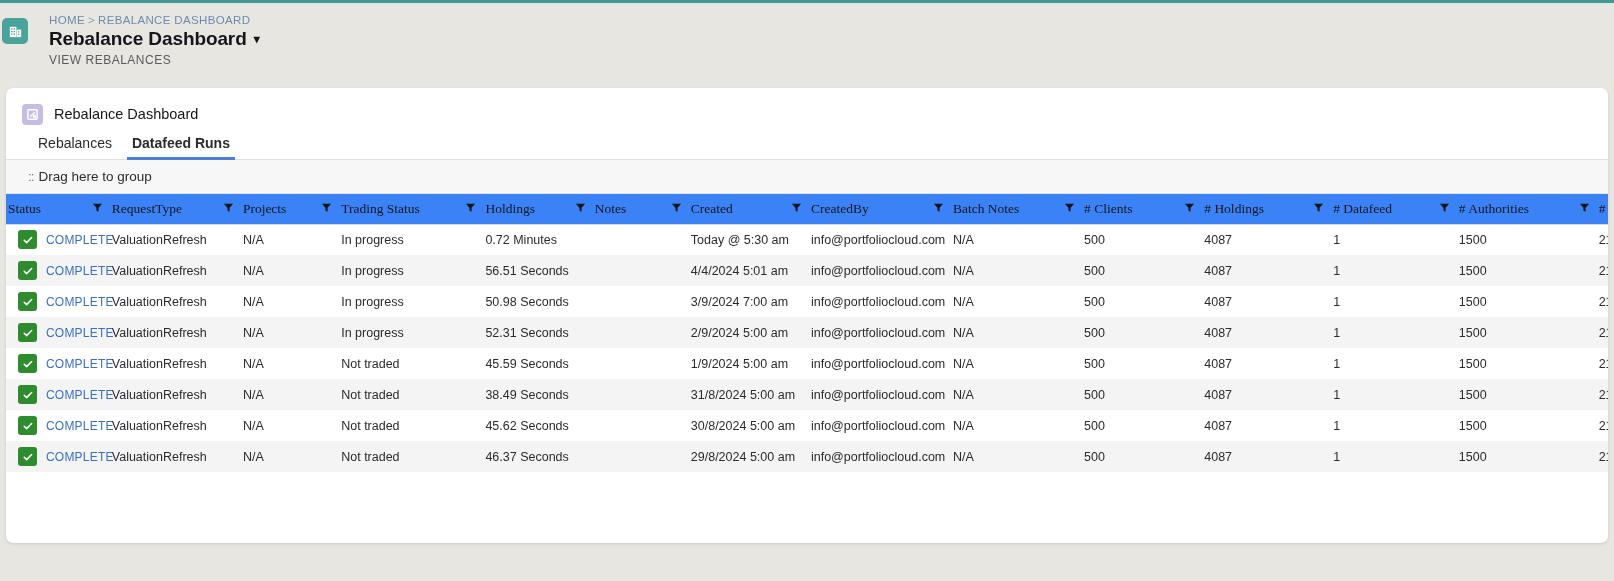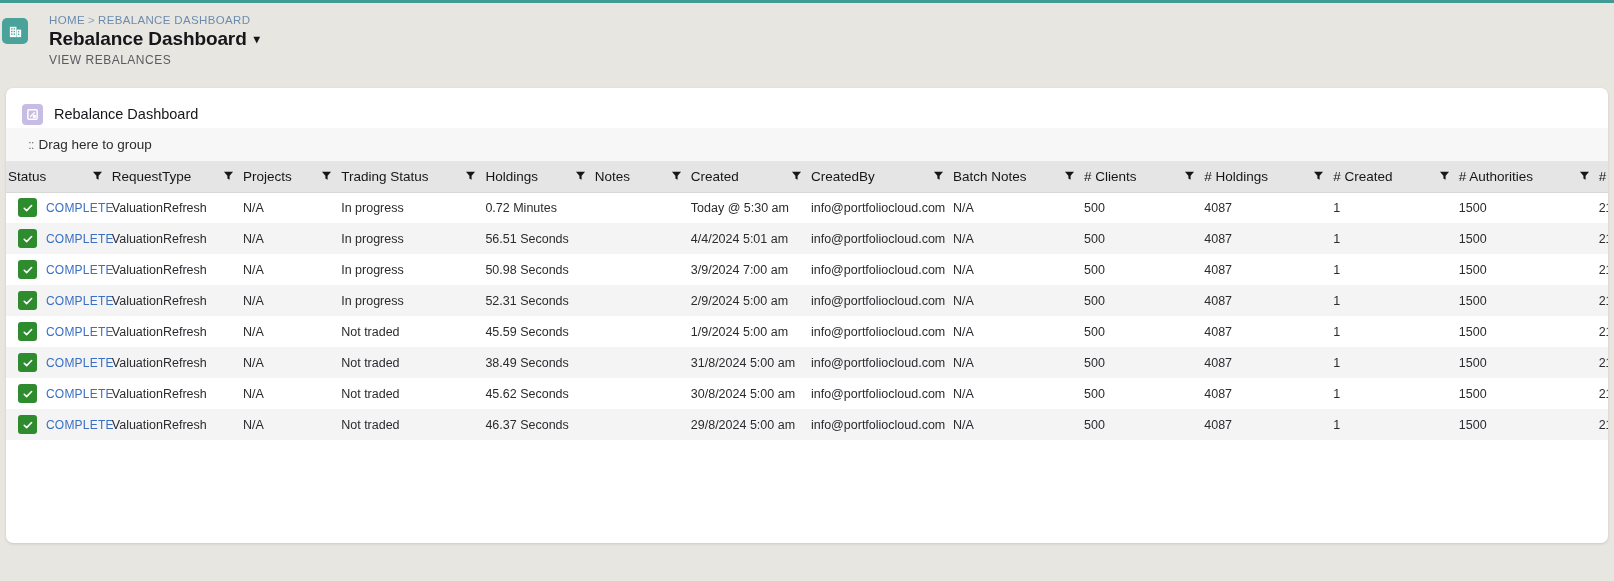--- a/index.html
+++ b/index.html
@@ -79,21 +79,21 @@
   }
   #group-dots { color: #7a7a7f; margin-right: 5px; letter-spacing: -1px; }
 
   
   #grid-wrap { position: relative; }
   table { border-collapse: collapse; table-layout: fixed; width: 1700px; }
   thead th {
     font-size: 13.5px; font-weight: normal; color: #16161a;
     text-align: left; height: 30px; vertical-align: middle;
     border-bottom: 1px solid #d8d8d8; padding: 0;
-    background: #e5e5e5; white-space: nowrap;
+    background: #3b82f6; white-space: nowrap; font-family: Liberation Serif, serif;
   }
   .th-inner { display: flex; align-items: center; justify-content: space-between; padding-right: 7px; }
   .th-label { overflow: hidden; text-overflow: ellipsis; }
   .funnel { flex: none; margin-left: 6px; }
   tbody td {
     font-size: 12.5px; color: #2b2b30; height: 31px;
     vertical-align: middle; padding: 0; white-space: nowrap;
   }
   tbody tr.odd { background: #fff; }
   tbody tr.even { background: #f4f4f4; }
@@ -145,20 +145,24 @@
     <div id="card-icon">
       <svg width="13" height="13" viewBox="0 0 14 14">
         <rect x="2" y="2" width="10" height="10" rx="1.2" fill="none" stroke="#fff" stroke-width="1.6"></rect>
         <path d="M4.5 9.5 L9.5 4.5" stroke="#fff" stroke-width="1.4" fill="none"></path>
         <rect x="7.4" y="7.4" width="3.2" height="3.2" fill="#fff"></rect>
       </svg>
     </div>
     <div id="card-title">Rebalance Dashboard</div>
   </div>
 
+  <div id="tabs">
+    <div class="tab">Rebalances</div>
+    <div class="tab active">Datafeed Runs</div>
+  </div>
 
   <div id="group-bar">
     <span id="group-dots">::</span>
     <span>Drag here to group</span>
   </div>
 
   <div id="grid-wrap">
     <table>
       <colgroup id="colgroup">
           <col style="width: 95px;">
@@ -261,21 +265,21 @@
             <th>
               <div class="th-inner">
                 <span class="th-label pad"># Holdings</span>
                 <span><svg class="funnel" width="11" height="11" viewBox="0 0 12 12">
                     <path d="M1 2 L11 2 L7.2 6.4 L7.2 10.5 L4.8 9.2 L4.8 6.4 Z" fill="#16161a"></path>
                   </svg></span>
               </div>
             </th>
             <th>
               <div class="th-inner">
-                <span class="th-label pad"># Created</span>
+                <span class="th-label pad"># Datafeed</span>
                 <span><svg class="funnel" width="11" height="11" viewBox="0 0 12 12">
                     <path d="M1 2 L11 2 L7.2 6.4 L7.2 10.5 L4.8 9.2 L4.8 6.4 Z" fill="#16161a"></path>
                   </svg></span>
               </div>
             </th>
             <th>
               <div class="th-inner">
                 <span class="th-label pad"># Authorities</span>
                 <span><svg class="funnel" width="11" height="11" viewBox="0 0 12 12">
                     <path d="M1 2 L11 2 L7.2 6.4 L7.2 10.5 L4.8 9.2 L4.8 6.4 Z" fill="#16161a"></path>

